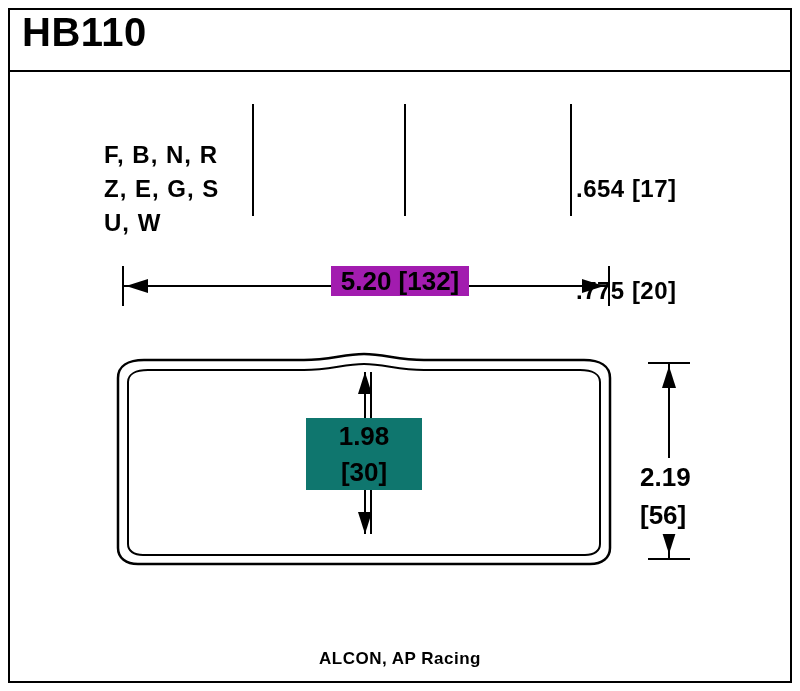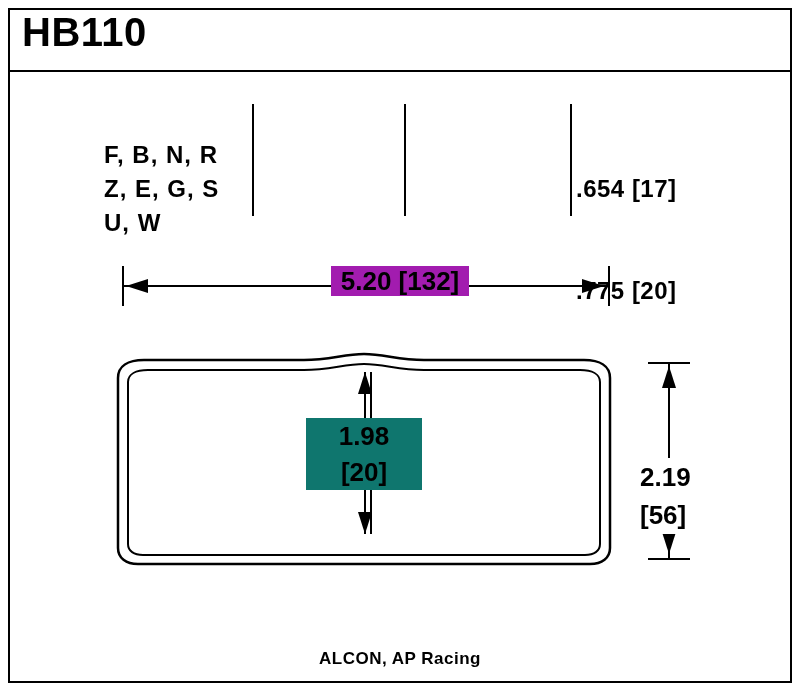--- a/index.html
+++ b/index.html
@@ -290,17 +290,17 @@
                Z" fill="none" stroke="#000000" stroke-width="2"></path>
     </svg>
   </div>
 
   <div class="dim-c"></div>
   <div class="dim-c2"></div>
   <div class="arrow arrow-c-up"></div>
   <div class="arrow arrow-c-down"></div>
   <div class="dim-c-label">
     <div>1.98</div>
-    <div>[20]</div>
+    <div>[30]</div>
   </div>
 
   <div class="footer">ALCON, AP Racing</div>
 </div>
 
 </body></html>

